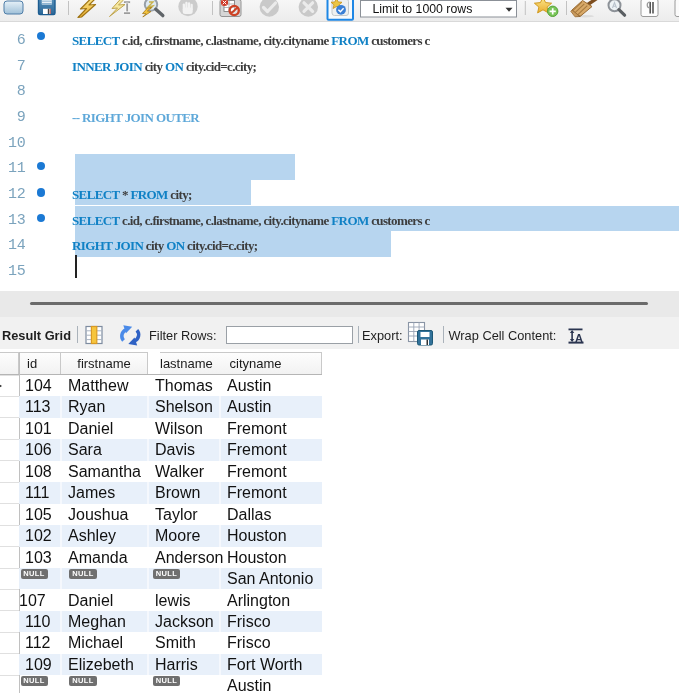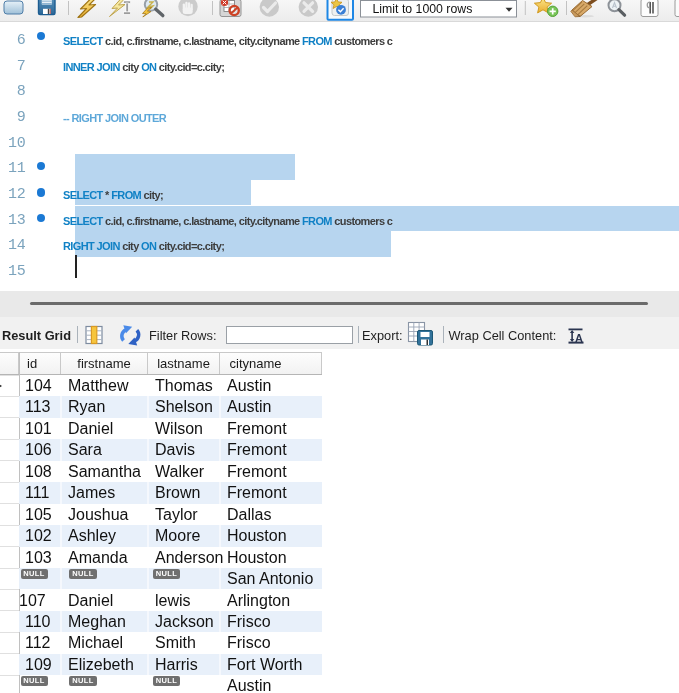--- a/index.html
+++ b/index.html
@@ -4,22 +4,22 @@
 <style>
   html,body{margin:0;padding:0;}
   body{width:679px;height:693px;overflow:hidden;position:relative;background:#fff;
        font-family:"Liberation Sans",sans-serif;}
   .abs{position:absolute;}
   
   #toolbar{left:0;top:0;width:679px;height:21px;
     background:linear-gradient(#f7f7f7,#ececec);border-bottom:1px solid #d9d9d9;}
   
   #editor{left:0;top:22px;width:679px;height:269px;background:#fff;}
-  .codeline{position:absolute;left:63px;height:26px;line-height:26px;white-space:pre;
-    font-family:Liberation Sans, sans-serif;font-size:11px;font-weight:bold;
+  .codeline{position:absolute;left:72px;height:26px;line-height:26px;white-space:pre;
+    font-family:Liberation Serif, serif;font-size:13px;font-weight:bold;
     letter-spacing:-0.62px;color:#3d3d3d;}
   .lnum{position:absolute;width:25.5px;text-align:right;height:26px;line-height:26px;
     font-family:"Liberation Mono",monospace;font-size:15px;letter-spacing:-0.26px;
     color:#7ba3bd;}
   .dot{position:absolute;width:8.6px;height:8.6px;border-radius:50%;background:#1b79d4;}
   .sel{position:absolute;background:#b7d5ef;}
   .k{color:#1081c5;}
   .cm{color:#5ea8d9;}
   
   #split{left:0;top:291px;width:679px;height:26px;background:#e9e9e9;}
@@ -224,21 +224,21 @@
     <path d="M572.1 13 l-2.2 3 h4.4 Z"></path>
     <path d="M572.1 25 l-2.2 -3 h4.4 Z"></path>
   </g>
   <text x="575" y="24.5" font-family="Liberation Sans, sans-serif" font-size="11" font-weight="bold" fill="#2b3550">A</text>
 </svg>
 
 <div id="grid" class="abs">
   <div class="hd" style="left:0;width:18px;"></div>
   <div class="hd" style="left:19px;width:41px;text-indent:8px;">id</div>
   <div class="hd" style="left:61px;width:86px;text-align:center;">firstname</div>
-  <div class="hd" style="left:148px;width:71px;text-align:center;">lastname</div>
+  <div class="hd" style="left:160px;width:71px;">lastname</div>
   <div class="hd" style="left:220px;width:101px;text-indent:9.5px;">cityname</div>
   <div class="abs" style="left:0;top:25px;width:322px;height:1px;background:#b5b5b5;"></div>
   <div class="abs" style="left:19px;top:3px;width:1px;height:341px;background:#c0c0c0;"></div>
   <div class="row" style="top:26.00px;">
     <span class="cell" style="left:6px;">104</span>
     <span class="cell" style="left:49px;">Matthew</span>
     <span class="cell" style="left:136px;">Thomas</span>
     <span class="cell" style="left:208px;">Austin</span>
   </div>
   <div class="row blue" style="top:47.45px;">

